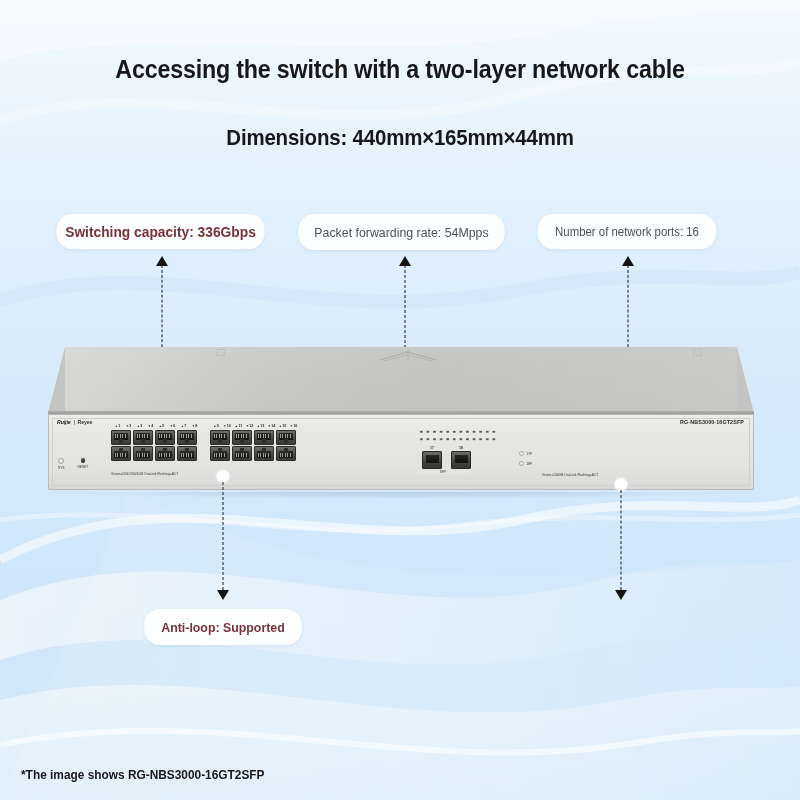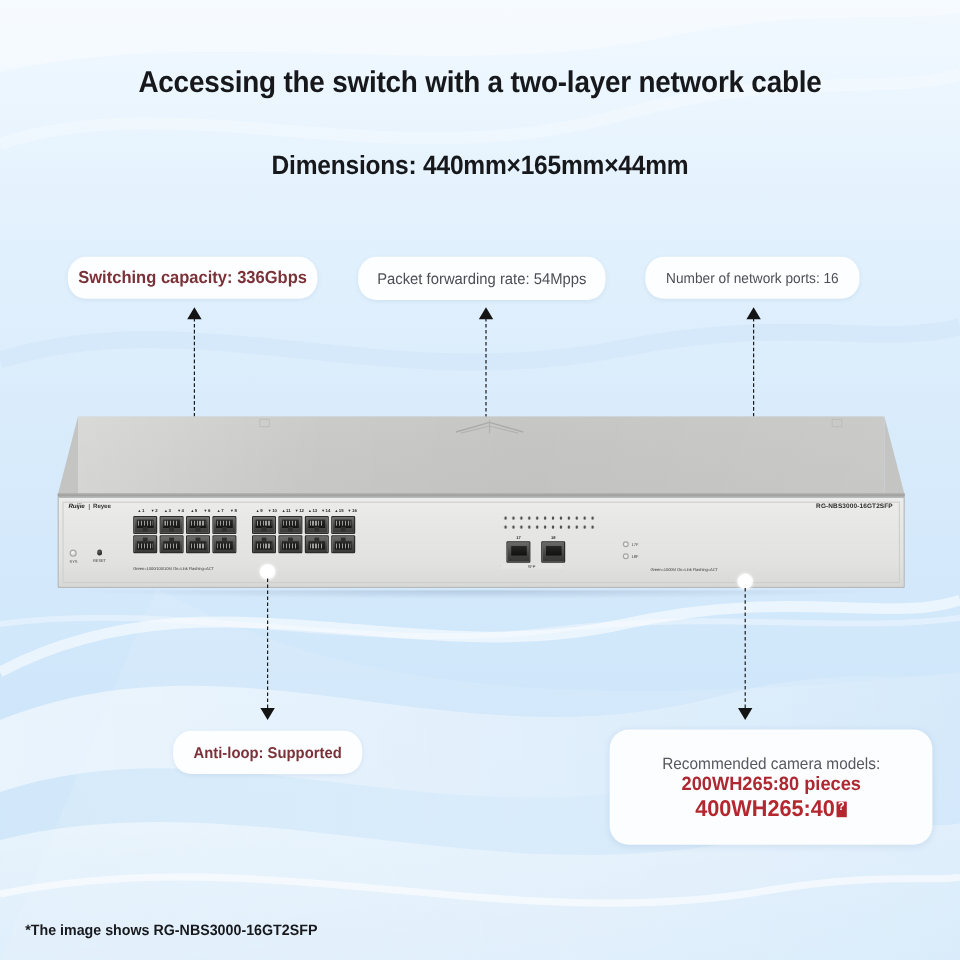--- a/index.html
+++ b/index.html
@@ -572,24 +572,16 @@
   </div>
 
   <div class="conn" style="left:613px;top:478px;width:16px;height:124px;">
     <div class="dot" style="top:0;"></div>
     <div class="line" style="top:12px;height:100px;"></div>
     <div class="arrow-down" style="top:112px;"></div>
   </div>
 
   <div class="pill pill-4">Anti-loop: Supported</div>
 
-  <div class="camera-box">
-    <div class="cam-l1">Recommended camera models:</div>
-    <div class="cam-l2">200WH265:80 pieces</div>
-    <div class="cam-l3">
-      <span>400WH265:40</span>
-        <span class="tofu"></span>
-    </div>
-  </div>
 
   <div class="footnote">*The image shows RG-NBS3000-16GT2SFP</div>
 
 </div>
 
 </body></html>

